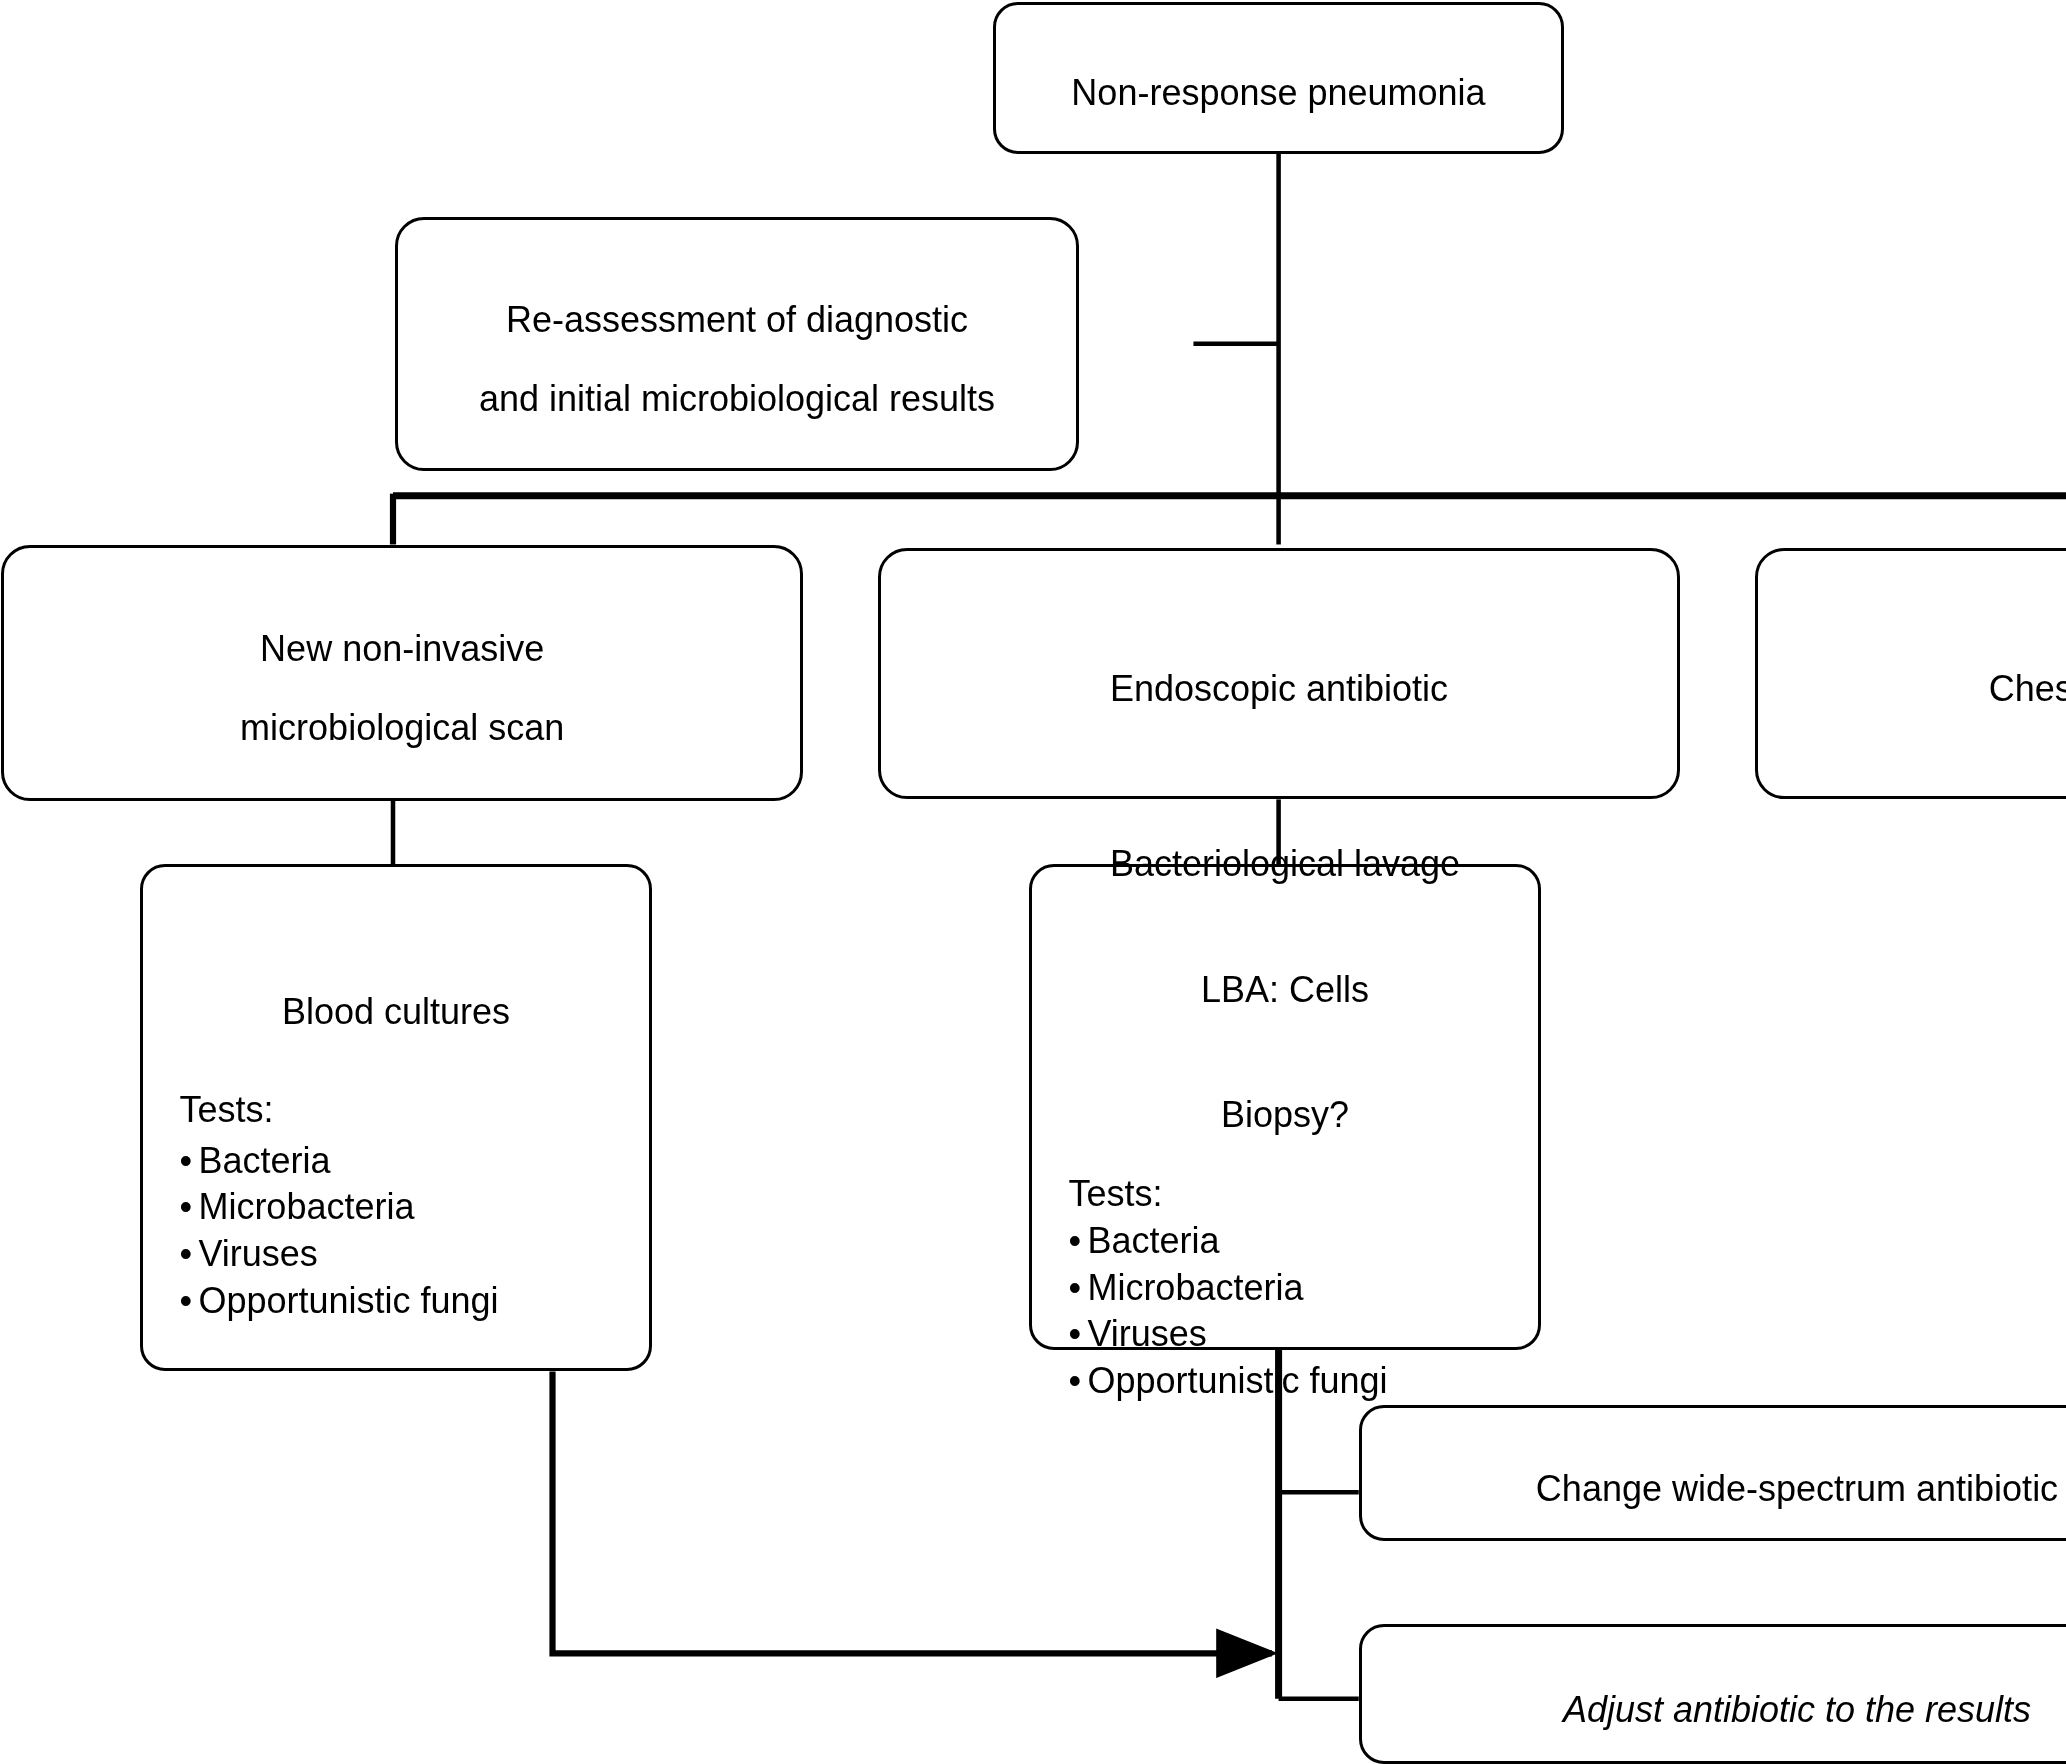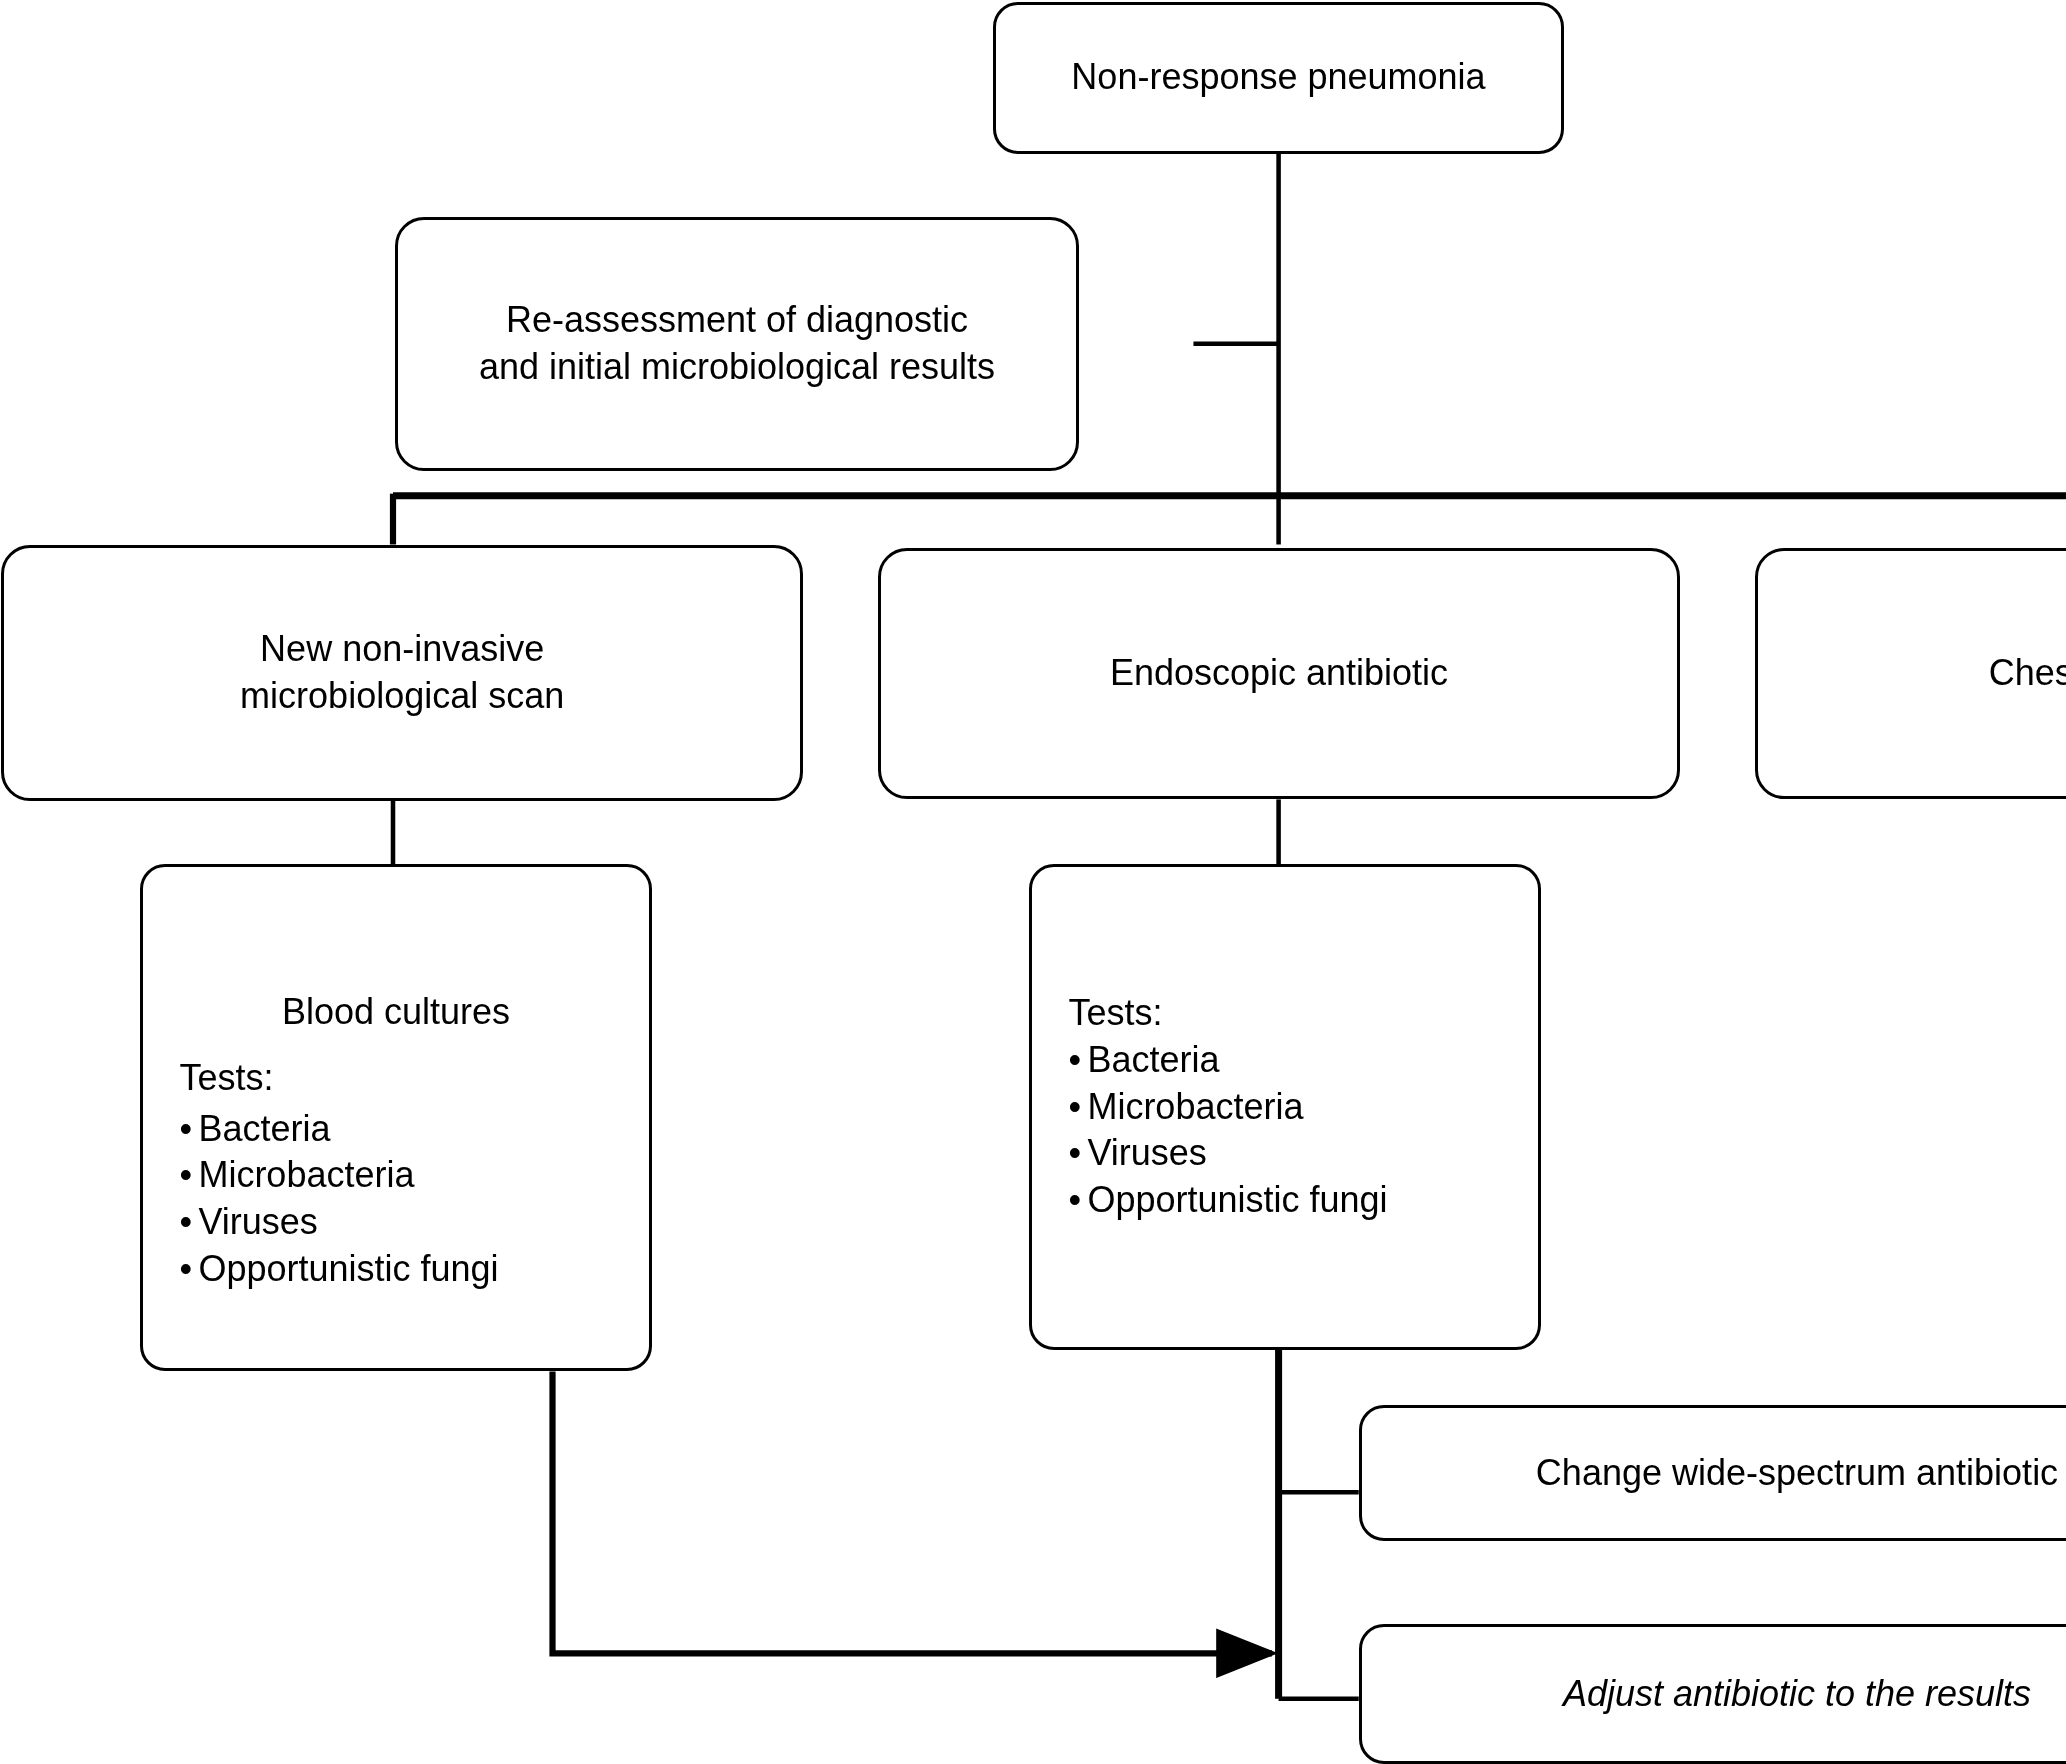--- a/index.html
+++ b/index.html
@@ -30,21 +30,21 @@
     display: flex;
     flex-direction: column;
     justify-content: center;
     color: #000000;
     font-family: "Liberation Sans", sans-serif;
     font-size: 36px;
     line-height: 1.30;
   }
   .node.center { align-items: center; text-align: center; }
   .node.leftal { align-items: flex-start; text-align: left; }
-  .node .line { display: block; white-space: nowrap; }
+  .node .line { display: block; white-space: nowrap; margin-top: 32px; }
   .node.italicised { font-style: italic; }
   .pad-l { padding-left: 24px; }
   .bullets { margin: 0; padding: 0; list-style: none; }
   .bullets li {
     white-space: nowrap;
     display: block;
   }
   .bul-dot { display: inline-block; width: 19px; }
   .heading-block { width: 100%; text-align: center; }
   .tests-block { width: 100%; text-align: left; }
@@ -122,20 +122,25 @@
       <ul class="bullets">
         <li><span class="bul-dot">•</span><span>Bacteria</span></li>
         <li><span class="bul-dot">•</span><span>Microbacteria</span></li>
         <li><span class="bul-dot">•</span><span>Viruses</span></li>
         <li><span class="bul-dot">•</span><span>Opportunistic fungi</span></li>
       </ul>
     </div>
   </div>
 
   <div class="node leftal" style="left:1029px; top:864px; width:512px; height:486px; border-radius:25px; padding:7.4px 12.4px;">
+    <div class="heading-block">
+      <span class="line">Bacteriological lavage</span><br>
+      <span class="line">LBA: Cells</span><br>
+      <span class="line">Biopsy?</span>
+    </div>
     <div class="tests-block pad-l">
       <span class="line">Tests:</span>
       <ul class="bullets">
         <li><span class="bul-dot">•</span><span>Bacteria</span></li>
         <li><span class="bul-dot">•</span><span>Microbacteria</span></li>
         <li><span class="bul-dot">•</span><span>Viruses</span></li>
         <li><span class="bul-dot">•</span><span>Opportunistic fungi</span></li>
       </ul>
     </div>
   </div>

